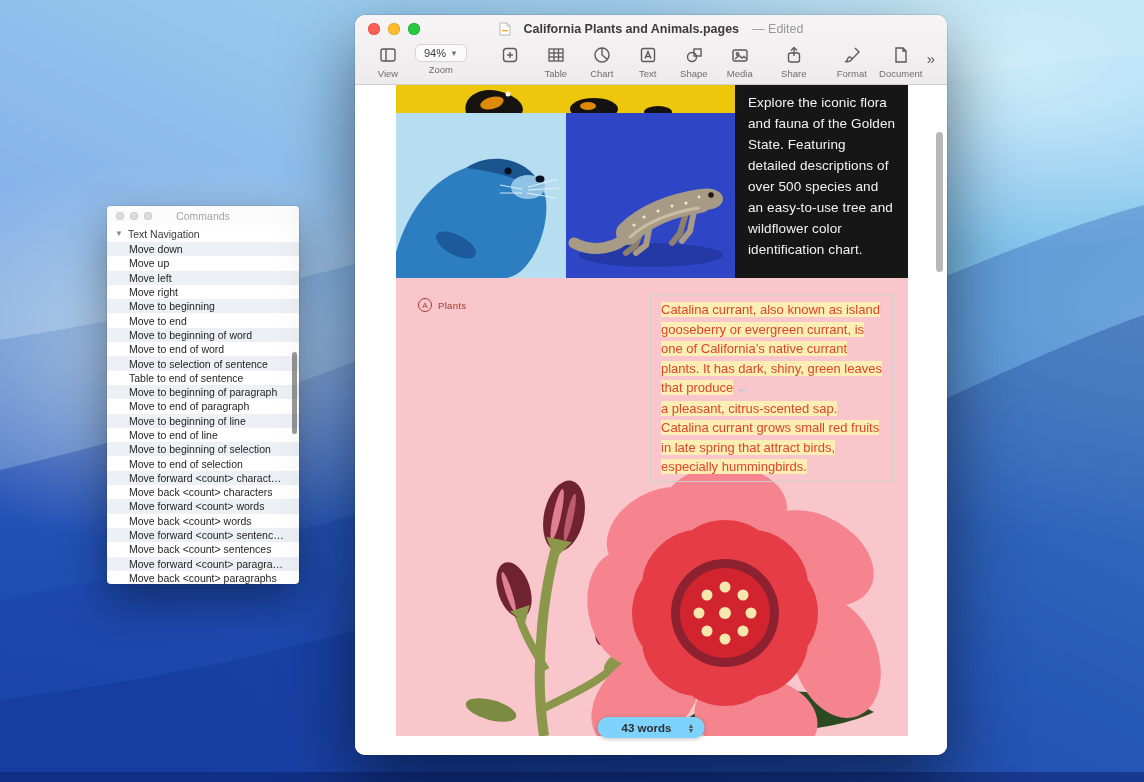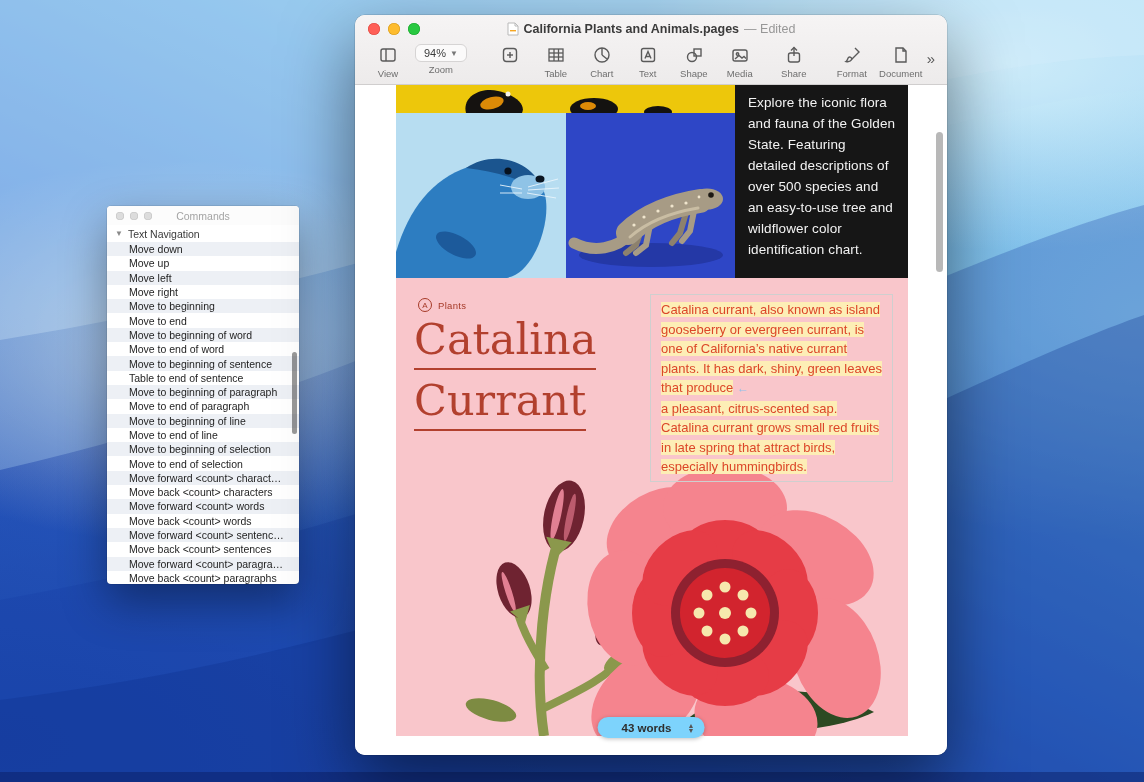--- a/index.html
+++ b/index.html
@@ -36,21 +36,21 @@
   .cmd-row:nth-child(odd){ background:#edf0f5; }
   .cw-scroll{ position:absolute; right:2px; top:146px; width:5px; height:82px; border-radius:3px; background:rgba(70,70,70,.55); }
 
   
   .pages-window{
     position:absolute; left:355px; top:15px; width:592px; height:740px;
     border-radius:10px; background:#fff;
     box-shadow:0 28px 70px rgba(0,0,0,.5), 0 0 0 .5px rgba(0,0,0,.18);
   }
   .pw-chrome{ height:70px; background:linear-gradient(#f6f4f4,#edebeb); border-bottom:1px solid #d0cece; border-radius:10px 10px 0 0; }
-  .pw-titlebar{ position:relative; height:27px; display:flex; align-items:center; justify-content:center; gap:5px; }
+  .pw-titlebar{ position:relative; height:27px; display:flex; align-items:center; justify-content:center; gap:13px; }
   .traffic{ position:absolute; left:13px; top:8px; display:flex; gap:8px; }
   .tl{ width:12px; height:12px; border-radius:50%; }
   .tl.red{ background:#ff5f57; box-shadow:inset 0 0 0 .6px #dd4a43; }
   .tl.yellow{ background:#febc2e; box-shadow:inset 0 0 0 .6px #d69c1f; }
   .tl.green{ background:#28c840; box-shadow:inset 0 0 0 .6px #1da62f; }
   .pw-title{ font-size:12.5px; font-weight:700; color:#3b3b3b; }
   .pw-edited{ font-size:12.5px; color:#979797; }
   .proxy-icon{ display:inline-flex; }
 
   .toolbar{ display:flex; align-items:flex-start; padding:2px 12px 0 10px; }
@@ -135,21 +135,21 @@
         <div class="cmd-row">
           <span>Move to end</span>
         </div>
         <div class="cmd-row">
           <span>Move to beginning of word</span>
         </div>
         <div class="cmd-row">
           <span>Move to end of word</span>
         </div>
         <div class="cmd-row">
-          <span>Move to beginning of sentence</span>
+          <span>Move to selection of sentence</span>
         </div>
         <div class="cmd-row">
           <span>Table to end of sentence</span>
         </div>
         <div class="cmd-row">
           <span>Move to beginning of paragraph</span>
         </div>
         <div class="cmd-row">
           <span>Move to end of paragraph</span>
         </div>
@@ -442,24 +442,20 @@
               <circle cx="303" cy="335" r="5.5"></circle>
               <circle cx="311" cy="317" r="5.5"></circle>
           </g>
         </svg>
 
         <div class="plants-label">
           <span class="plants-badge">A</span>
           <span class="plants-text">Plants</span>
         </div>
 
-        <div class="doc-heading">
-          <span class="head-line">Catalina</span><br>
-          <span class="head-line">Currant</span>
-        </div>
 
         <div class="doc-textbox">
           <span class="hl">Catalina currant, also known as island gooseberry or evergreen currant, is one of California’s native currant plants. It has dark, shiny, green leaves that produce</span>
           <span class="break-icon">←</span><br>
           <span class="hl">a pleasant, citrus-scented sap. Catalina currant grows small red fruits in late spring that attract birds, especially hummingbirds.</span>
         </div>
       </div>
 
       <div class="word-pill">
         <span class="word-txt">43 words</span>

